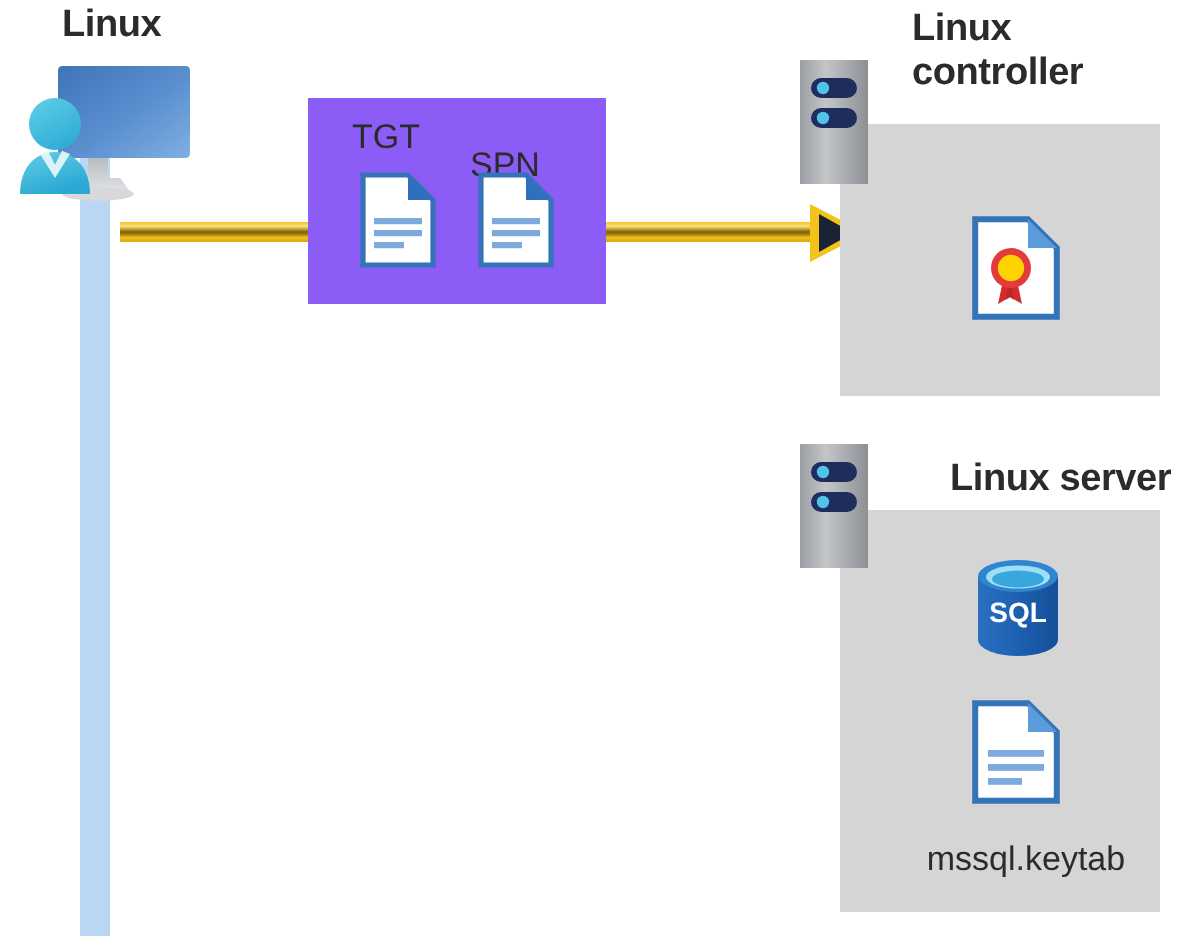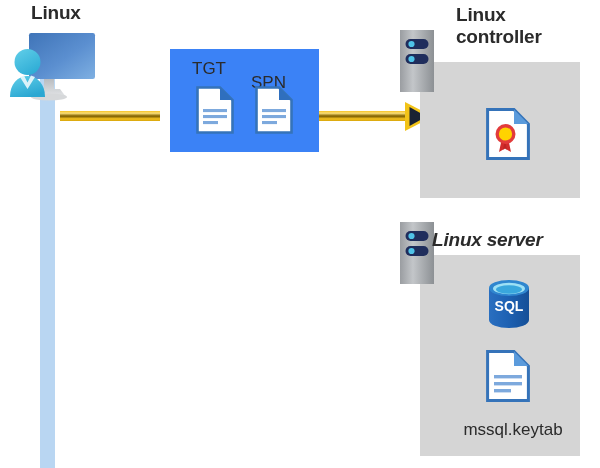--- a/index.html
+++ b/index.html
@@ -30,23 +30,22 @@
   #client-title {
     left: 31px; top: 2px;
     font-size: 19px;
   }
   #dc-title {
     left: 456px; top: 4px;
     font-size: 19px;
     text-align: left;
   }
   #linux-title {
-    left: 432px; top: 229px;
+    left: 475px; top: 229px;
     font-size: 19px;
-    font-style: italic;
   }
 
   
   #lifeline {
     left: 40px; top: 72px;
     width: 15px; height: 396px;
     background: #b9d6f2;
   }
 
   
@@ -57,22 +56,21 @@
   #arrow-line-2 { left: 294px; top: 111px; width: 122px; height: 10px; }
   .goldbar {
     background: linear-gradient(to bottom,
       #f6c324 0%, #fbe07a 22%, #8a6a06 48%, #8a6a06 56%, #f3c01f 78%, #d7a50c 100%);
   }
 
   
   #token-box {
     left: 154px; top: 49px;
     width: 149px; height: 103px;
-    background: #3b82f6;
-    margin-left: 16px;
+    background: #8b5cf6;
   }
   .token-label {
     position: absolute;
     font-size: 17px;
     color: #2b2b2b;
     font-family: "Liberation Sans", sans-serif;
   }
   #tgt-label { left: 22px; top: 10px; }
   #spn-label { left: 81px; top: 24px; }
   #tgt-doc { position:absolute; left: 26px; top: 37px; }

